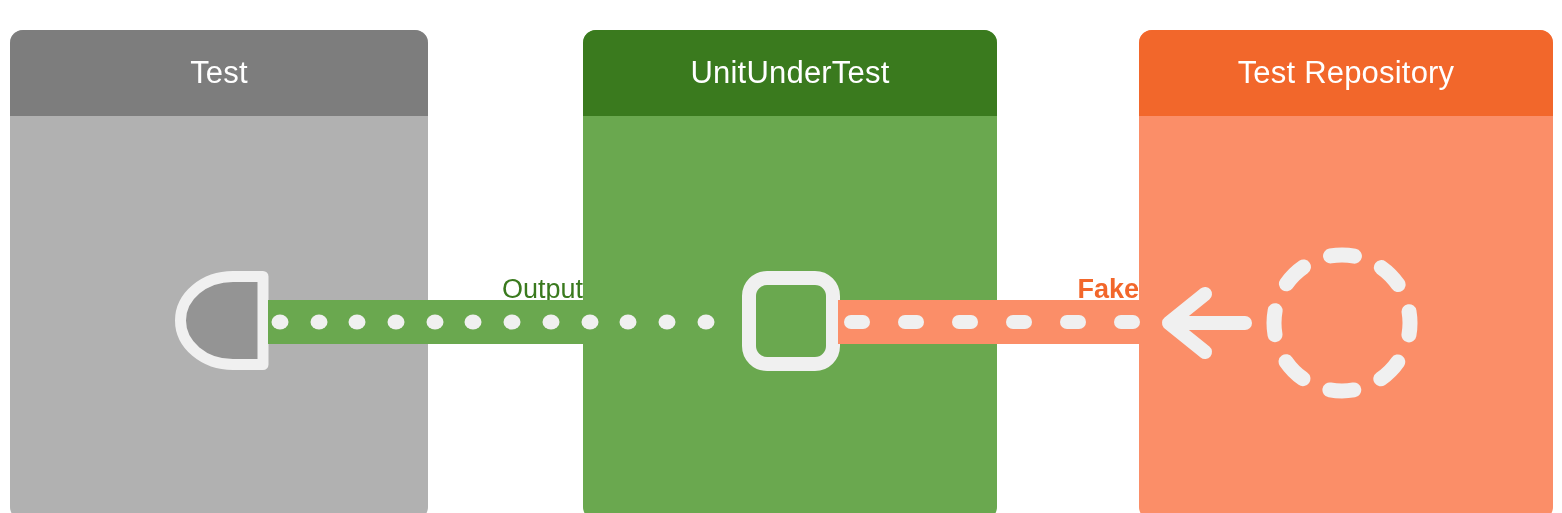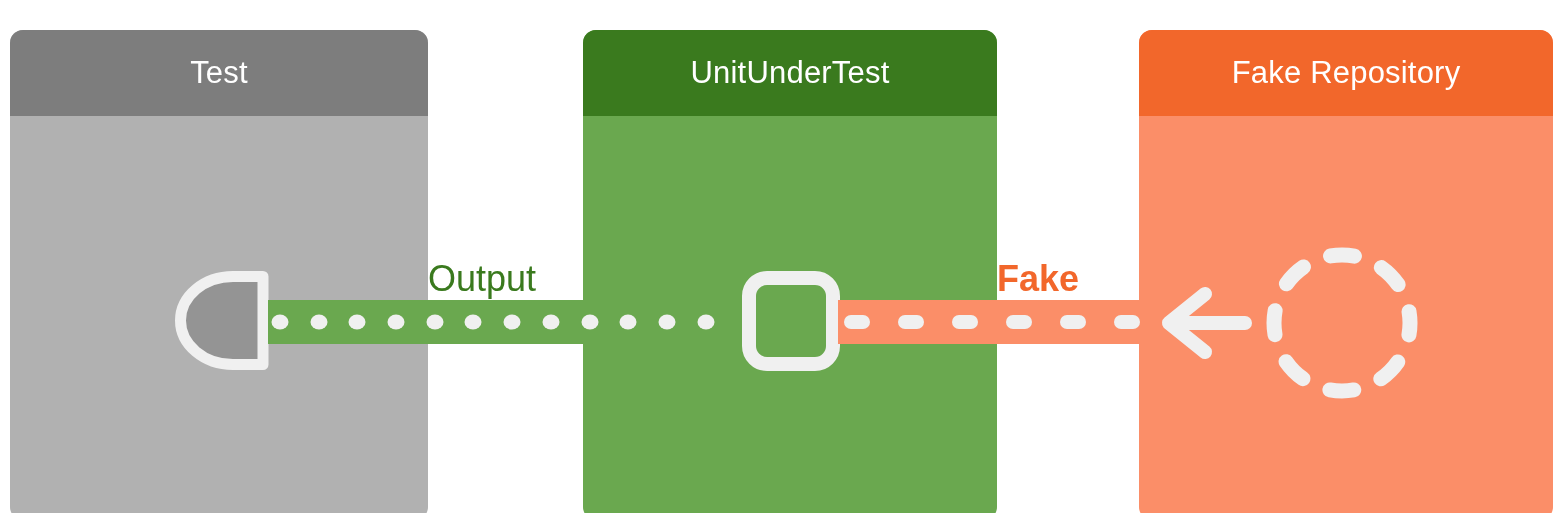--- a/index.html
+++ b/index.html
@@ -28,23 +28,23 @@
     justify-content: center;
     font-size: 31px;
     font-weight: 400;
     letter-spacing: 0.2px;
   }
   .box-test { left: 10px;   width: 418px; }
   .box-uut  { left: 583px;  width: 414px; }
   .box-fake { left: 1139px; width: 414px; }
   .conn-label {
     position: absolute;
-    top: 245px;
-    text-align: left;
-    font-size: 36px;
+    top: 255px;
+    text-align: right;
+    font-size: 27px;
     line-height: 34px;
     white-space: nowrap;
   }
   .label-output { left: 428px; width: 155px; font-weight: 500; }
   .label-flow   { left: 997px; width: 142px; font-weight: 700; }
   .overlay {
     position: absolute;
     left: 0; top: 0;
     width: 1562px;
     height: 513px;
@@ -63,21 +63,21 @@
   </div>
 
   <div class="box box-uut" style="background-color: rgb(106, 168, 79);">
     <div class="box-header" style="background-color: rgb(58, 122, 30); color: rgb(255, 255, 255);">
       <span>UnitUnderTest</span>
     </div>
   </div>
 
   <div class="box box-fake" style="background-color: rgb(251, 142, 104);">
     <div class="box-header" style="background-color: rgb(242, 103, 43); color: rgb(255, 255, 255);">
-      <span>Fake Repository</span>
+      <span>Test Repository</span>
     </div>
   </div>
 
   <div class="conn-label label-output" style="color: rgb(58, 122, 30);">Output</div>
   <div class="conn-label label-flow" style="color: rgb(242, 103, 43);">Fake</div>
 
   <svg class="overlay" viewBox="0 0 1562 513" xmlns="http://www.w3.org/2000/svg">
 
     <path d="M 263 259.5 L 233 259.5 A 52.5 44 0 0 0 233 347.5 L 263 347.5 Z" stroke-width="11" stroke-linejoin="round" fill="#949494" stroke="#f0f0f0"></path>
 

